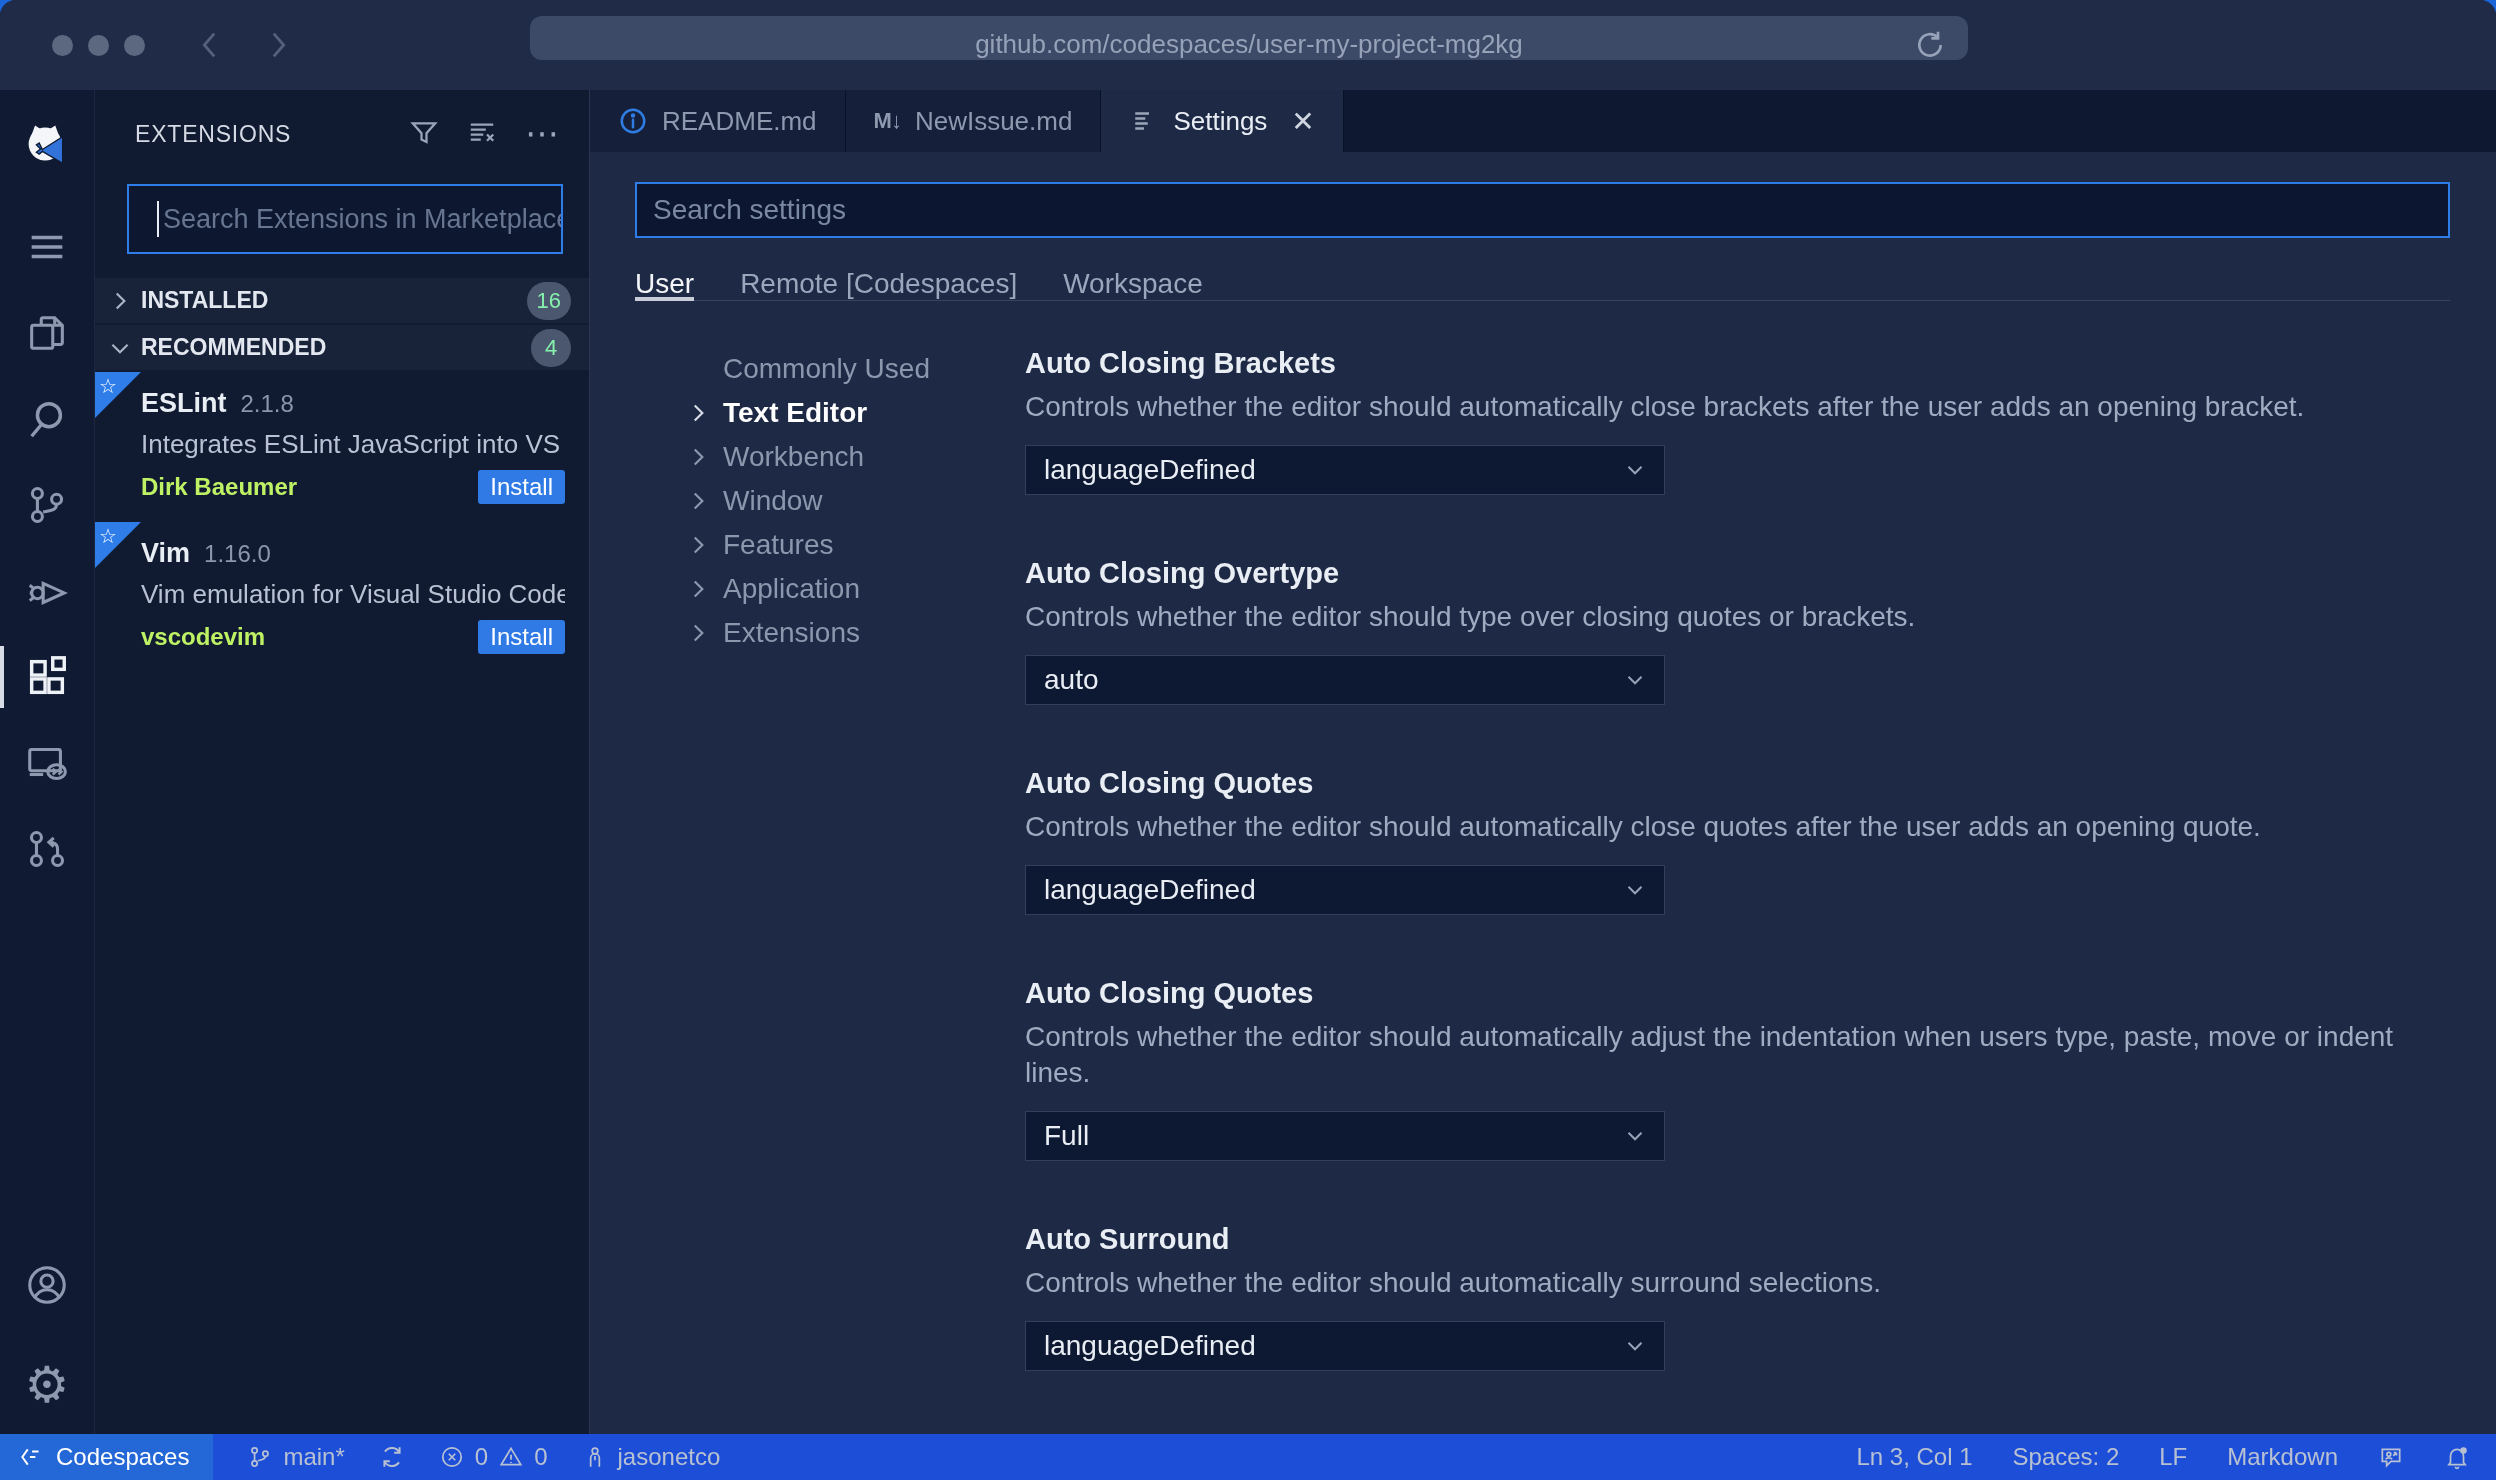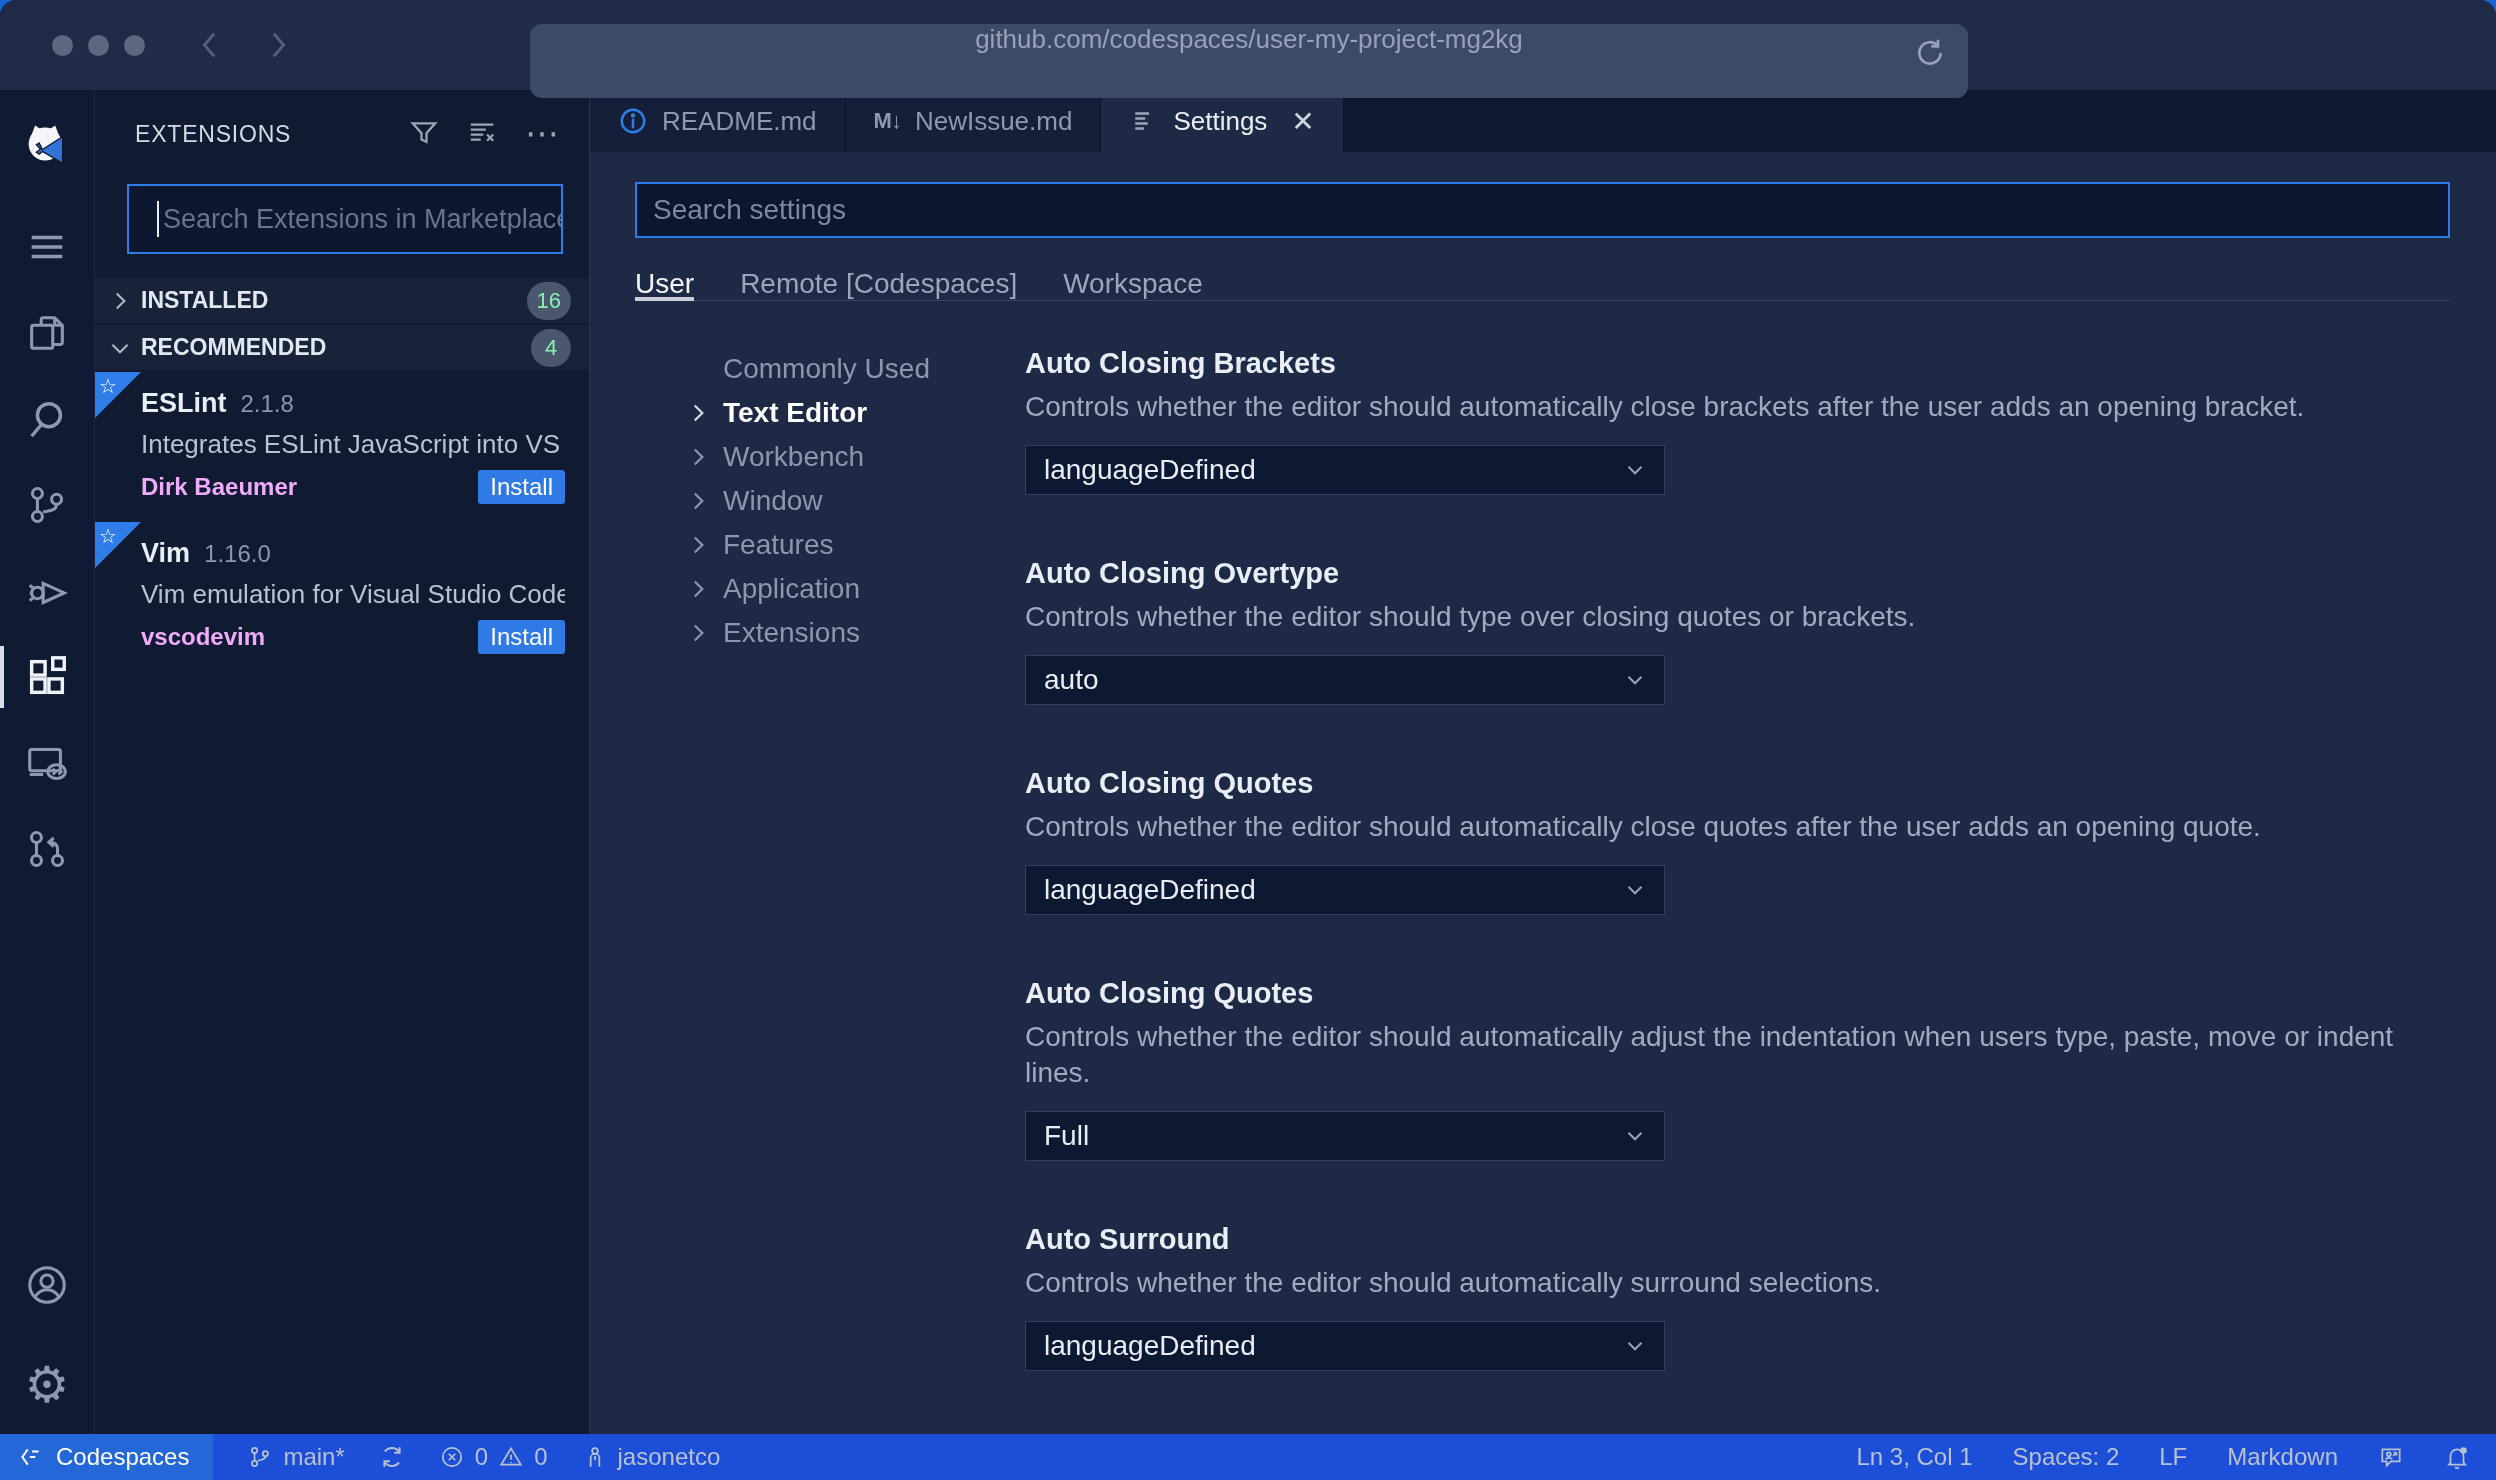--- a/index.html
+++ b/index.html
@@ -7,21 +7,21 @@
   body { background:#1a66d9; font-family:"Liberation Sans", sans-serif; }
   .window { position:absolute; inset:0; border-radius:16px 16px 0 0; overflow:hidden; background:#0f1a31; }
 
   
   .chrome { height:90px; background:#202b47; display:flex; align-items:center; position:relative; }
   .dots { display:flex; gap:15px; margin-left:52px; }
   .dot { width:21px; height:21px; border-radius:50%; background:#5c6880; }
   .navbtns { display:flex; gap:34px; margin-left:48px; }
   .navbtn { width:34px; height:34px; color:#55617c; }
   .navbtn svg { width:100%; height:100%; }
-  .urlbar { position:absolute; left:530px; top:24px; width:1438px; height:74px; background:#3c4a68; border-radius:12px; display:flex; align-items:flex-start; justify-content:center; }
+  .urlbar { position:absolute; left:530px; top:16px; width:1438px; height:44px; background:#3c4a68; border-radius:12px; display:flex; align-items:flex-end; justify-content:center; }
   .urltext { color:#97a2b8; font-size:26px; }
   .refresh { position:absolute; right:22px; top:13px; width:32px; height:32px; color:#97a2b8; }
 
   
   .main { display:flex; height:1344px; }
 
   
   .abar { width:95px; background:#101b33; border-right:1px solid #1c2742; display:flex; flex-direction:column; align-items:center; flex-shrink:0; }
   .aitem { width:95px; height:86px; display:flex; align-items:center; justify-content:center; color:#8e99b0; position:relative; }
   .aitem svg { width:46px; height:46px; }
@@ -47,21 +47,21 @@
   .seclabel { color:#e3e7ef; font-size:23px; font-weight:bold; }
   .badge { margin-left:auto; min-width:40px; height:38px; padding:0 10px; border-radius:20px; background:#4a576e; color:#86efac; font-size:22px; display:flex; align-items:center; justify-content:center; }
   .ext { position:relative; padding:16px 24px 18px 46px; }
   .ribbon { position:absolute; left:0; top:0; width:0; height:0; border-top:46px solid #2e7de9; border-right:46px solid transparent; }
   .ribbon span { position:absolute; left:4px; top:-44px; color:#fff; font-size:20px; }
   .extrow1 { display:flex; align-items:baseline; gap:14px; }
   .extname { color:#e9edf4; font-size:27px; font-weight:bold; }
   .extver { color:#8a96ac; font-size:24px; }
   .extdesc { color:#b9c2d4; font-size:26px; margin-top:10px; white-space:nowrap; overflow:hidden; }
   .extrow3 { display:flex; align-items:center; margin-top:10px; }
-  .extpub { color:#f0abfc; font-size:24px; font-weight:bold; }
+  .extpub { color:#bef264; font-size:24px; font-weight:bold; }
   .installbtn { margin-left:auto; background:#2f7ae5; color:#fff; font-size:24px; padding:3px 12px; border-radius:3px; }
 
   
   .editor { flex:1; display:flex; flex-direction:column; background:#0e1830; min-width:0; }
   .tabstrip { height:62px; display:flex; background:#0e1830; flex-shrink:0; }
   .tab { display:flex; align-items:center; gap:14px; padding:0 28px; background:#151f3a; border-right:1px solid #0a1228; color:#8d99ae; font-size:26px; }
   .tab.active { background:#1e2a45; color:#e9edf4; }
   .tabicon { width:30px; height:30px; flex-shrink:0; }
   .mdicon { font-size:22px; font-weight:bold; color:#8d99ae; letter-spacing:-1px; }
   .closex { font-size:28px; color:#cfd6e2; margin-left:10px; }

